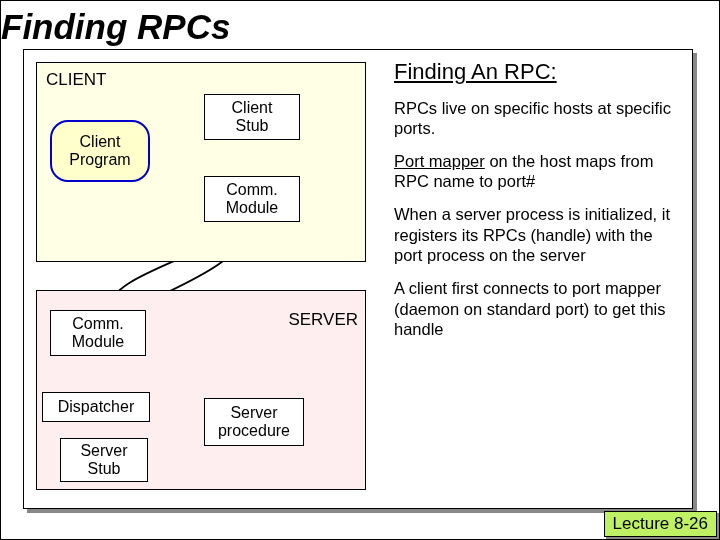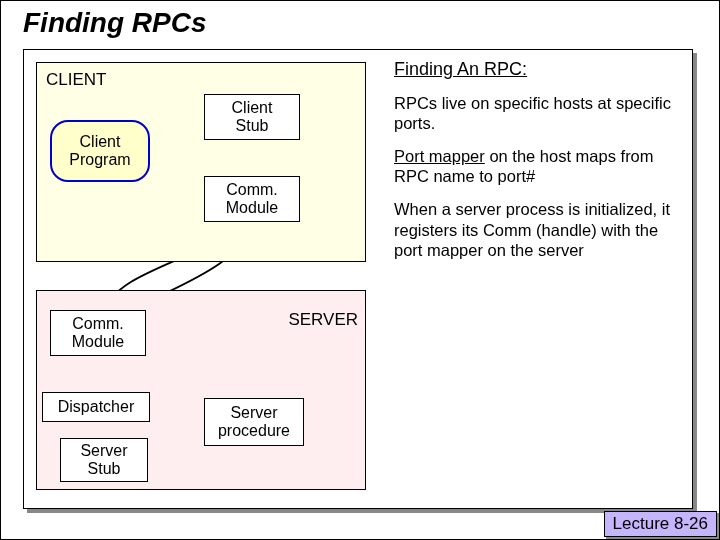--- a/index.html
+++ b/index.html
@@ -9,22 +9,22 @@
     width: 720px;
     height: 540px;
     font-family: Arial, Helvetica, sans-serif;
     background: #fff;
     position: relative;
     border: 1px solid #000;
   }
   .title {
     position: absolute;
     top: 6px;
-    left: 22px;
-    font-size: 28px;
+    left: 0;
+    font-size: 35px;
     font-weight: bold;
     font-style: italic;
   }
   .main-frame {
     position: absolute;
     top: 48px;
     left: 22px;
     width: 670px;
     height: 460px;
     border: 1px solid #000;
@@ -100,34 +100,34 @@
   .text-col {
     position: absolute;
     left: 370px;
     top: 8px;
     width: 290px;
     height: 444px;
     font-size: 16.5px;
     line-height: 1.25;
   }
   .text-col .hd {
-    font-size: 18px;
+    font-size: 22px;
     text-decoration: underline;
     margin-bottom: 10px;
   }
   .text-col p { margin: 12px 0 12px 0; }
   .u { text-decoration: underline; text-align: center; }
 
   .lecture-tag {
     position: absolute;
     right: 2px;
     bottom: 2px;
     border: 1px solid #000;
     box-shadow: 2px 2px 0 #888;
-    background: #c4b5fd;
+    background: #bef264;
     padding: 2px 8px;
     font-size: 17px;
   }
 </style>
 </head>
 <body>
 
 <div class="title">Finding RPCs</div>
 
 <div class="main-frame">
@@ -174,18 +174,19 @@
     <div class="box server-proc" style="white-space:pre-line">Server
 procedure</div>
   </div>
 
   <div class="text-col">
     <div class="hd">Finding An RPC:</div>
     <p>RPCs live on specific hosts at specific ports.</p>
     <p>
       <span class="u">Port mapper</span><span> on the host maps from RPC name to port#</span>
     </p>
-    <p>When a server process is initialized, it registers its Comm (handle) with the port mapper  on the server</p>
+    <p>When a server process is initialized, it registers its RPCs (handle) with the port process  on the server</p>
+    <p>A client first connects to port mapper (daemon on standard port) to get this handle</p>
   </div>
 
 </div>
 
 <div class="lecture-tag">Lecture 8-26</div>
 
 </body></html>

